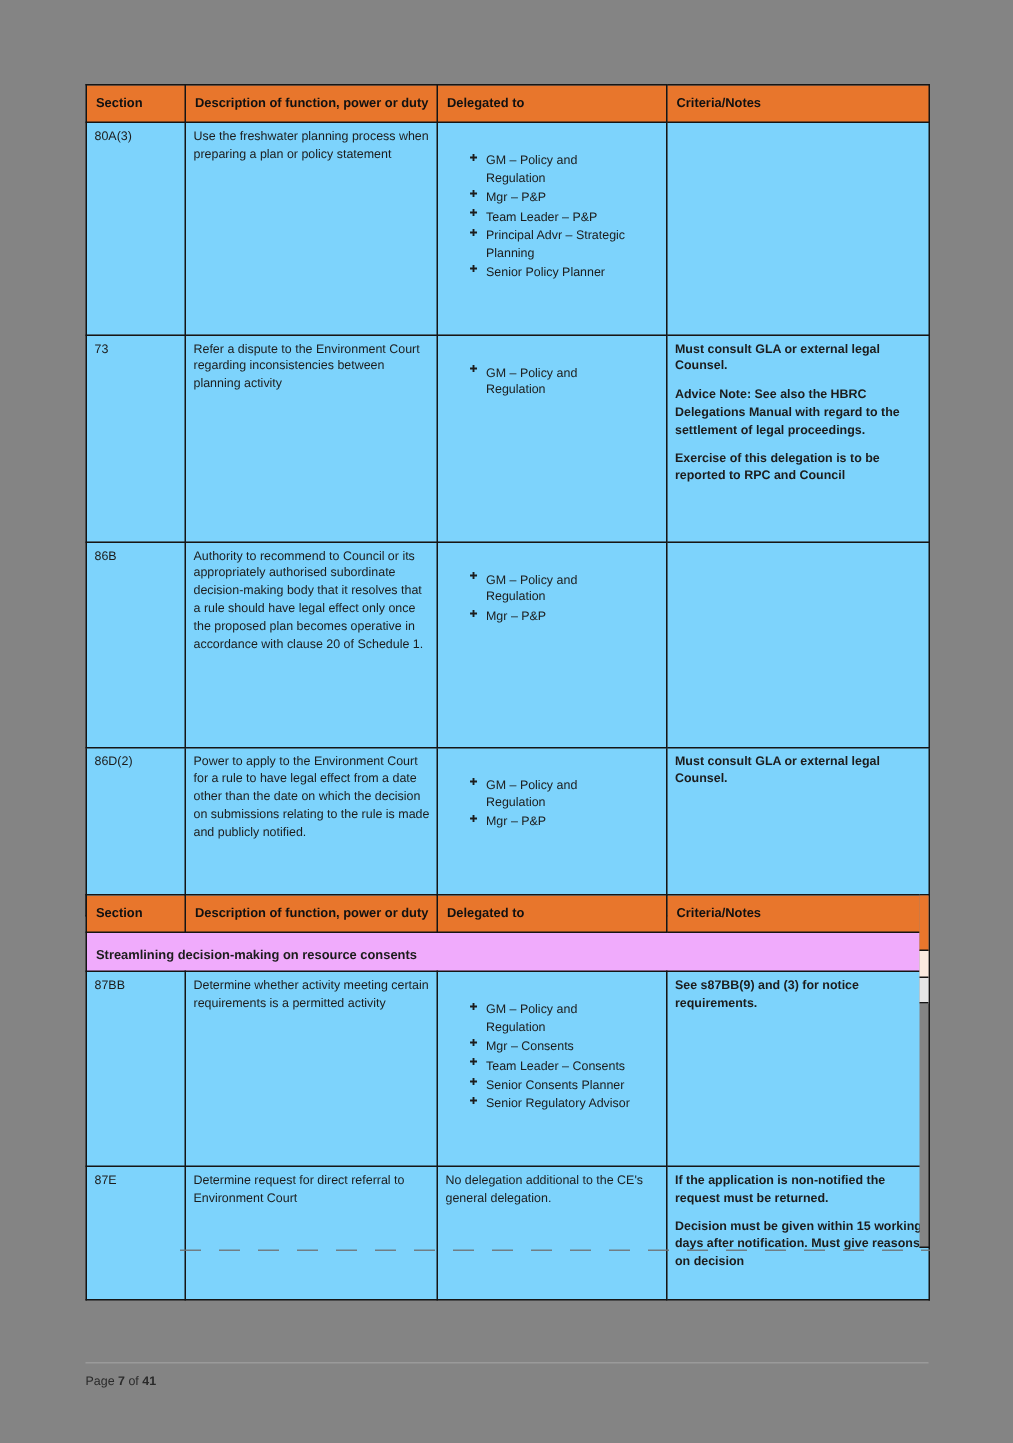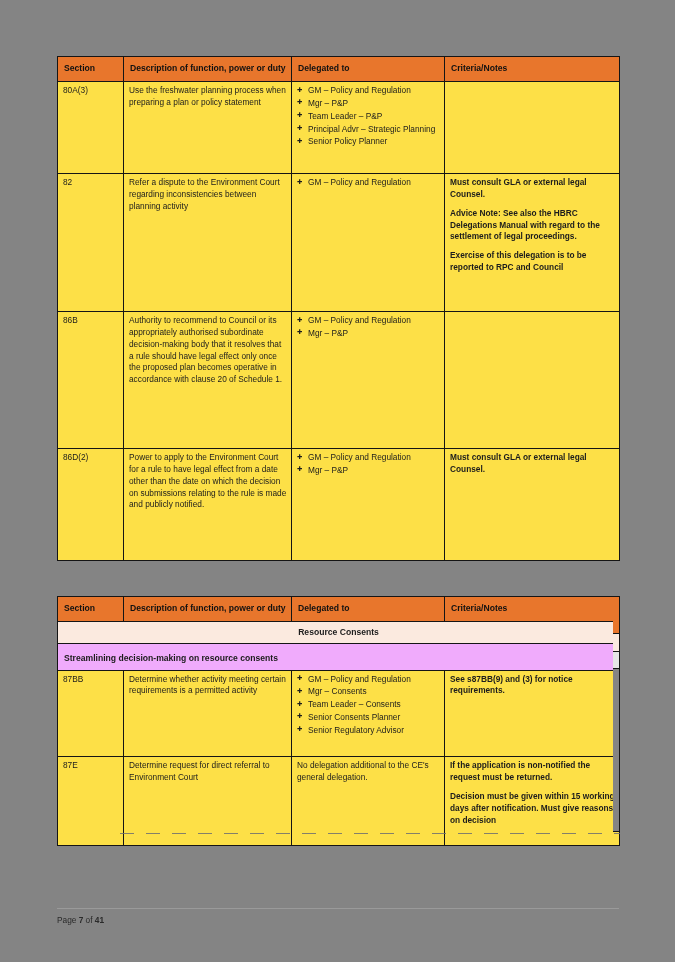--- a/index.html
+++ b/index.html
@@ -31,21 +31,21 @@
     border-collapse: collapse;
     table-layout: fixed;
     font-size: 8.3px;
     line-height: 1.42;
     color: #1c1c1c;
   }
   .doc-table td, .doc-table th {
     border: 1px solid #151515;
     vertical-align: top;
     padding: 3px 4px 19px 5px;
-    background: #fde047;
+    background: #7dd3fc;
     text-align: left;
     font-weight: normal;
   }
 
   
   .doc-table thead th {
     background: #E8762C;
     color: #111;
     font-weight: bold;
     font-size: 8.6px;
@@ -78,21 +78,21 @@
   }
   td.band-minor {
     background: #f0abfc;
     font-weight: bold;
     font-size: 8.6px;
     padding: 8px 5px 5px 6px;
   }
 
   
   ul.deleg-list {
-    margin: 0;
+    margin: 16px;
     padding: 0;
     list-style: none;
   }
   ul.deleg-list li {
     position: relative;
     padding-left: 11px;
     margin: 0 0 1px 0;
     line-height: 1.42;
   }
   ul.deleg-list li::before {
@@ -197,21 +197,21 @@
             <li>Mgr – P&amp;P</li>
             <li>Team Leader – P&amp;P</li>
             <li>Principal Advr – Strategic Planning</li>
             <li>Senior Policy Planner</li>
           </ul>
         </td>
         <td></td>
       </tr>
 
       <tr style="height:138px">
-        <td>82</td>
+        <td>73</td>
         <td>Refer a dispute to the Environment Court regarding inconsistencies between planning activity</td>
         <td>
           <ul class="deleg-list">
             <li>GM – Policy and Regulation</li>
           </ul>
         </td>
         <td>
           <p class="note-para">Must consult GLA or external legal Counsel.</p>
           <p class="note-para">Advice Note: See also the HBRC Delegations Manual with regard to the settlement of legal proceedings.</p>
           <p class="note-para">Exercise of this delegation is to be reported to RPC and Council</p>
@@ -256,23 +256,20 @@
     <thead>
       <tr>
         <th>Section</th>
         <th>Description of function, power or duty</th>
         <th>Delegated to</th>
         <th>Criteria/Notes</th>
       </tr>
     </thead>
     <tbody>
       <tr>
-        <td class="band-major" colspan="4">Resource Consents</td>
-      </tr>
-      <tr>
         <td class="band-minor" colspan="4">Streamlining decision-making on resource consents</td>
       </tr>
 
       <tr style="height:74px">
         <td>87BB</td>
         <td>Determine whether activity meeting certain requirements is a permitted activity</td>
         <td>
           <ul class="deleg-list">
             <li>GM – Policy and Regulation</li>
             <li>Mgr – Consents</li>

